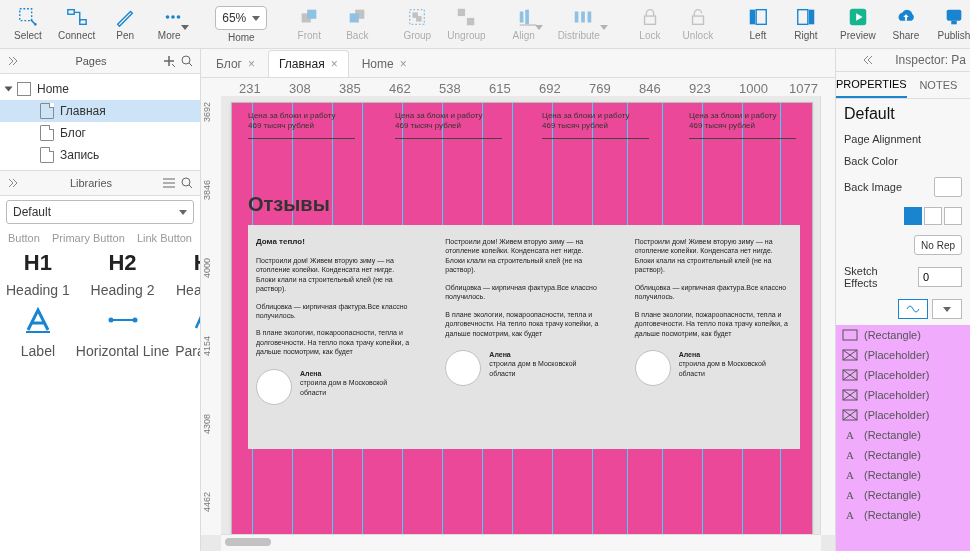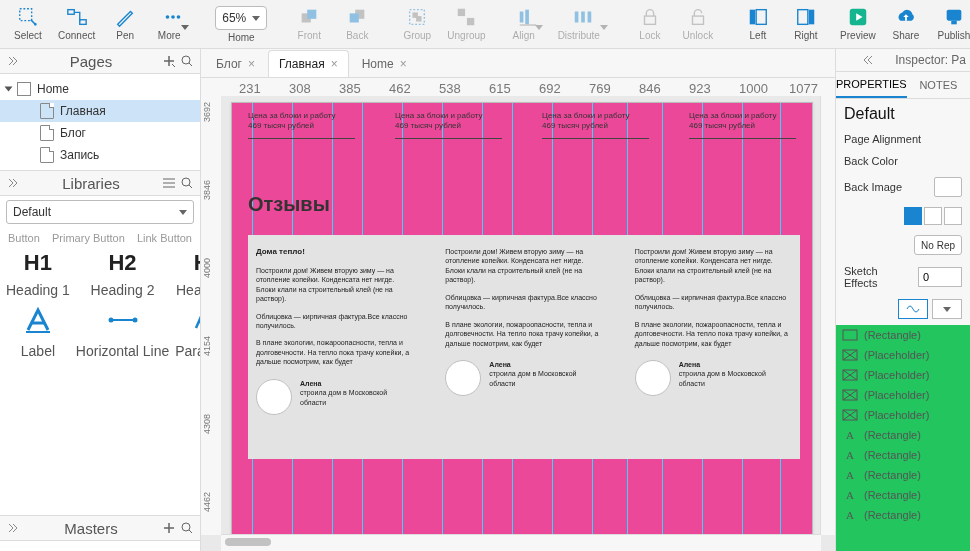--- a/index.html
+++ b/index.html
@@ -29,21 +29,21 @@
   .tool-btn.disabled { opacity: 0.45; }
   .zoom-box { display: flex; align-items: center; border: 1px solid #bbb; background: #fff; border-radius: 4px; height: 22px; padding: 0 6px; gap: 6px; font-size: 12px; }
   .chev { width: 0; height: 0; border-left: 4px solid transparent; border-right: 4px solid transparent; border-top: 5px solid #666; }
   .spacer { flex: 1; }
   
   .main { display: flex; height: calc(551px - 49px); }
   .left-col { width: 200px; border-right: 1px solid var(--border); display: flex; flex-direction: column; background: #fff; }
   .mid-col { flex: 1; display: flex; flex-direction: column; position: relative; background: #fff; }
   .right-col { width: 134px; border-left: 1px solid var(--border); display: flex; flex-direction: column; background: var(--panel); min-width: 0; }
   
-  .panel-header { display: flex; align-items: center; height: 24px; padding: 0 6px; background: var(--panel); border-bottom: 1px solid var(--border); font-size: 15px; color: #555; gap: 4px; }
+  .panel-header { display: flex; align-items: center; height: 24px; padding: 0 6px; background: var(--panel); border-bottom: 1px solid var(--border); font-size: 11px; color: #555; gap: 4px; }
   .panel-header .title { flex: 1; text-align: center; }
   .mini-icon { width: 14px; height: 14px; display: inline-flex; align-items: center; justify-content: center; cursor: pointer; }
   .tree { padding: 4px 0; font-size: 12px; }
   .tree-row { display: flex; align-items: center; height: 22px; padding: 0 6px; gap: 6px; cursor: pointer; }
   .tree-row.selected { background: var(--sel-light); }
   .tri { width: 0; height: 0; border-top: 4px solid transparent; border-bottom: 4px solid transparent; border-left: 5px solid #555; }
   .tri.open { transform: rotate(90deg); }
   .page-icon { width: 12px; height: 14px; border: 1px solid #888; border-radius: 1px; position: relative; }
   .page-icon::after { content: ""; position: absolute; right: -1px; top: -1px; width: 4px; height: 4px; background: #fff; border-left: 1px solid #888; border-bottom: 1px solid #888; }
   .indent1 { padding-left: 24px; }
@@ -66,21 +66,21 @@
   .ruler-h span { position: absolute; top: 3px; }
   .ruler-v { position: absolute; left: 0; top: 18px; bottom: 16px; width: 20px; background: var(--panel); border-right: 1px solid var(--border); font-size: 9px; color: #777; }
   .ruler-v span { position: absolute; left: 1px; writing-mode: vertical-rl; transform: rotate(180deg); }
   .ruler-corner { position: absolute; left: 0; top: 0; width: 20px; height: 18px; background: var(--panel); border-right: 1px solid var(--border); border-bottom: 1px solid var(--border); }
   .stage { position: absolute; left: 20px; top: 18px; right: 0; bottom: 16px; background: #e9e9e9; overflow: hidden; }
   .page { position: absolute; left: 10px; top: 6px; width: 580px; height: 440px; background: #ec4899; border: 1px solid #bbb; box-shadow: 0 1px 3px rgba(0,0,0,0.1); }
   .guide-v { position: absolute; top: 0; bottom: 0; width: 0; border-left: 1px solid var(--guide); }
   .price-row { position: absolute; top: 8px; left: 0; right: 0; display: flex; padding: 0 16px; gap: 40px; }
   .price-cell { flex: 1; font-size: 8px; line-height: 1.3; color: #333; border-bottom: 1px solid #444; padding-bottom: 6px; }
   .reviews-title { position: absolute; top: 90px; left: 16px; font-size: 20px; font-weight: 700; }
-  .reviews-block { position: absolute; top: 132px; left: 16px; right: 12px; height: 200px; background: #e3e3e3; padding: 12px 8px; display: flex; gap: 32px; }
+  .reviews-block { position: absolute; top: 122px; left: 16px; right: 12px; height: 200px; background: #e3e3e3; padding: 12px 8px; display: flex; gap: 32px; }
   .review { flex: 1; font-size: 7px; line-height: 1.35; color: #222; display: flex; flex-direction: column; gap: 8px; }
   .review .title { font-weight: 700; font-size: 8px; }
   .review .author-row { display: flex; gap: 8px; align-items: flex-start; margin-top: 4px; }
   .avatar { width: 34px; height: 34px; border-radius: 50%; background: #fff; border: 1px solid #c0c0c0; flex-shrink: 0; }
   .hscroll { position: absolute; left: 20px; right: 14px; bottom: 0; height: 16px; background: var(--panel); border-top: 1px solid var(--border); }
   .hscroll .thumb { position: absolute; left: 4px; top: 3px; width: 46px; height: 8px; background: #c2c2c2; border-radius: 4px; }
   .vscroll { position: absolute; right: 0; top: 18px; bottom: 16px; width: 14px; background: var(--panel); border-left: 1px solid var(--border); }
   
   .inspector-header { height: 22px; display: flex; align-items: center; justify-content: flex-end; padding: 0 4px; font-size: 12px; color: #666; background: var(--panel); border-bottom: 1px solid var(--border); gap: 20px; white-space: nowrap; overflow: hidden; }
   .ins-tabs { display: flex; height: 26px; border-bottom: 1px solid var(--border); }
@@ -90,21 +90,21 @@
   .ins-title { font-size: 16px; font-weight: 500; color: #111; }
   .prop-row { display: flex; align-items: center; justify-content: space-between; gap: 8px; }
   .swatch { width: 26px; height: 18px; background: #fff; border: 1px solid #bbb; border-radius: 2px; }
   .align-btns { display: flex; gap: 2px; }
   .align-btn { width: 16px; height: 16px; border: 1px solid #bbb; background: #fff; cursor: pointer; }
   .align-btn.active { background: var(--accent); border-color: var(--accent); }
   .num-input { width: 34px; height: 18px; border: 1px solid #bbb; background: #fff; font-size: 11px; text-align: left; padding: 0 4px; }
   .small-combo { width: 28px; height: 18px; border: 1px solid #bbb; background: #fff; display: flex; align-items: center; justify-content: center; cursor: pointer; }
   .small-combo.blue { border-color: var(--accent); }
   .outline-header { height: 22px; display: flex; align-items: center; justify-content: flex-end; padding: 0 4px; font-size: 11px; color: #666; background: var(--panel-dark); border-top: 1px solid var(--border); border-bottom: 1px solid var(--border); white-space: nowrap; overflow: hidden; }
-  .outline-body { flex: 1; overflow: hidden; background: #22c55e; }
+  .outline-body { flex: 1; overflow: hidden; background: #f0abfc; }
   .outline-row { display: flex; align-items: center; height: 20px; padding: 0 6px; gap: 6px; font-size: 11px; color: var(--outline-text); cursor: pointer; }
   .out-icon { width: 16px; height: 12px; flex-shrink: 0; }
   .btn-small { display: inline-flex; align-items: center; height: 18px; border: 1px solid #bbb; background: #fff; border-radius: 3px; padding: 0 6px; font-size: 10px; cursor: pointer; }
 </style>
 </head>
 <body>
 
 <div class="toolbar">
   <div class="tool-group">
     <div class="tool-btn">
@@ -402,39 +402,20 @@
           </div>
         <div class="lib-item">
             <span class="med"><svg viewBox="0 0 32 28">
                 <path d="M4 22 L11 6 L18 22" stroke="#1985d0" stroke-width="2.5" fill="none"></path>
                 <path d="M7 16 h8" stroke="#1985d0" stroke-width="2.5"></path>
                 <path d="M20 8 h10 M20 12 h10 M20 16 h10 M20 20 h7" stroke="#1985d0" stroke-width="1.5"></path>
               </svg></span>
             <span class="lbl">Paragraph</span>
           </div>
       </div>
-    </div>
-    <div class="panel-header" style="border-top:1px solid var(--border)">
-      <span class="mini-icon">
-          <svg width="10" height="10" viewBox="0 0 10 10">
-            <path d="M1 1 L5 5 L1 9 M5 1 L9 5 L5 9" stroke="#888" fill="none"></path>
-          </svg>
-        </span>
-      <span class="title">Masters</span>
-      <span class="mini-icon">
-          <svg width="12" height="12" viewBox="0 0 12 12">
-            <path d="M6 1 v10 M1 6 h10" stroke="#666" stroke-width="1.5"></path>
-          </svg>
-        </span>
-      <span class="mini-icon">
-          <svg width="12" height="12" viewBox="0 0 12 12">
-            <circle cx="5" cy="5" r="4" fill="none" stroke="#666"></circle>
-            <path d="M8 8 l3 3" stroke="#666"></path>
-          </svg>
-        </span>
     </div>
     <div style="flex:0 0 10px;background:#fff"></div>
   </div>
 
   <div class="mid-col">
     <div class="file-tabs" id="file-tabs">
         <div class="ftab">
           <span>Блог</span>
           <span class="close">×</span>
         </div>

